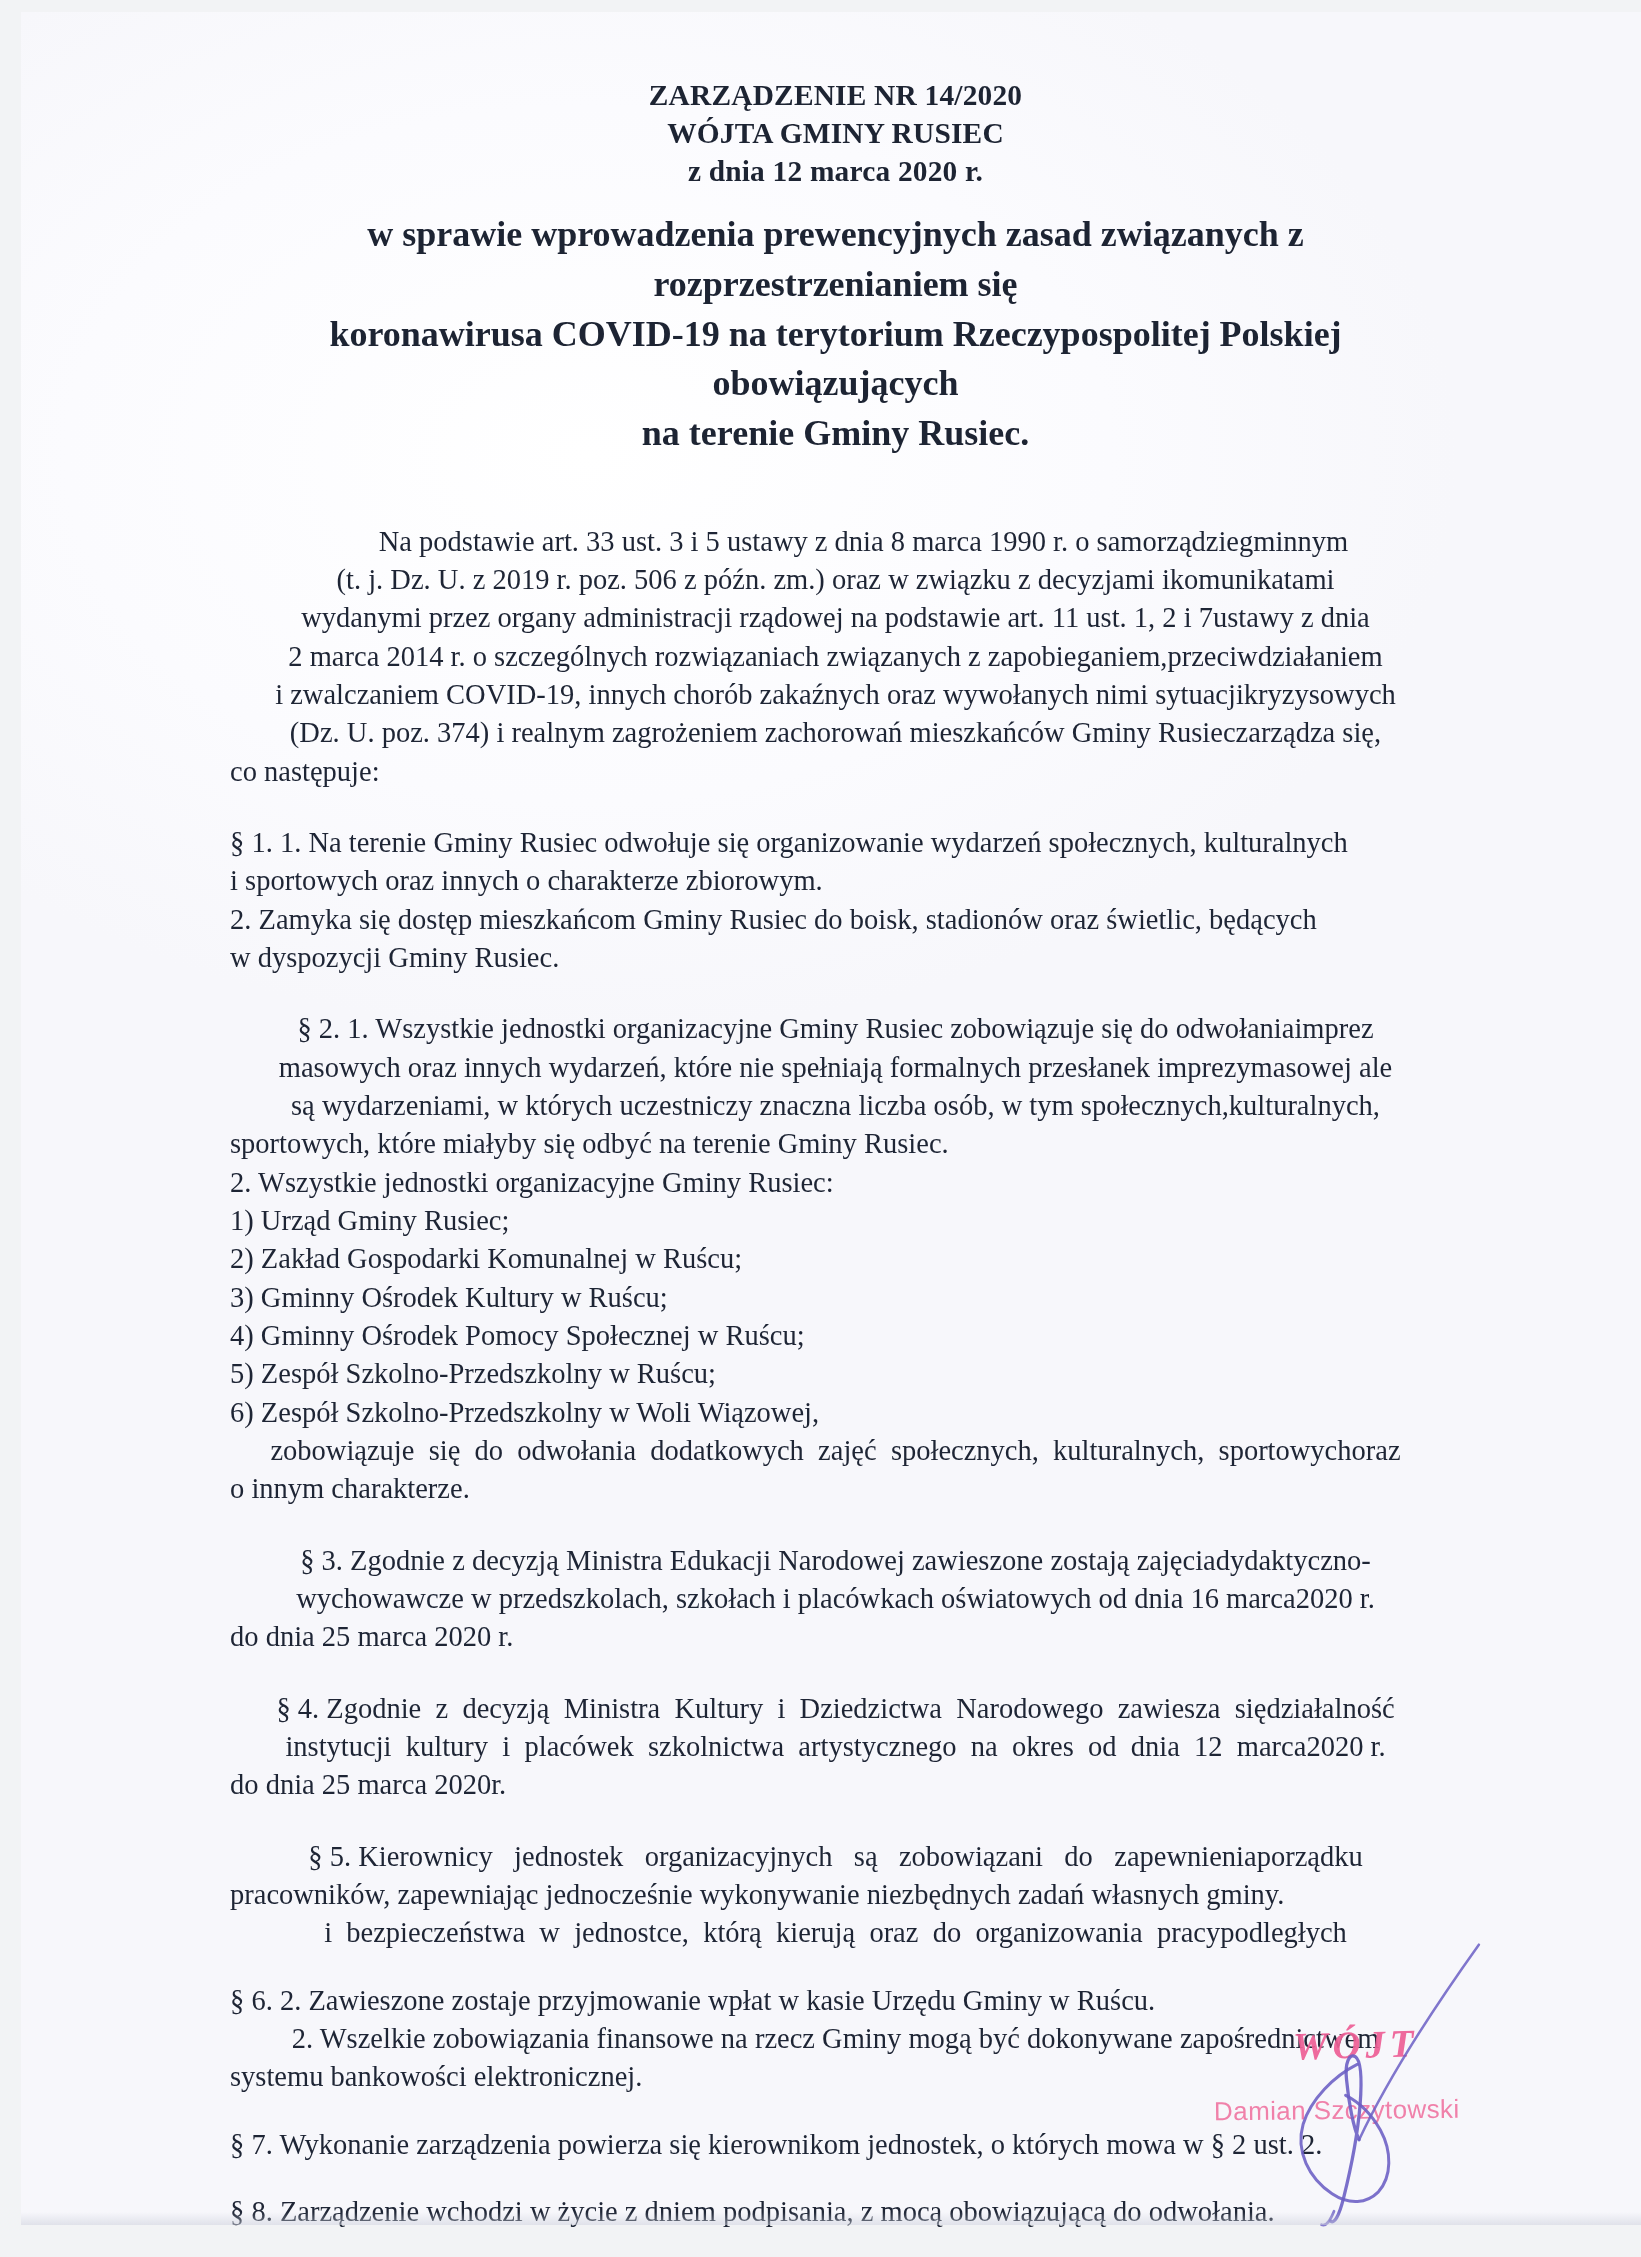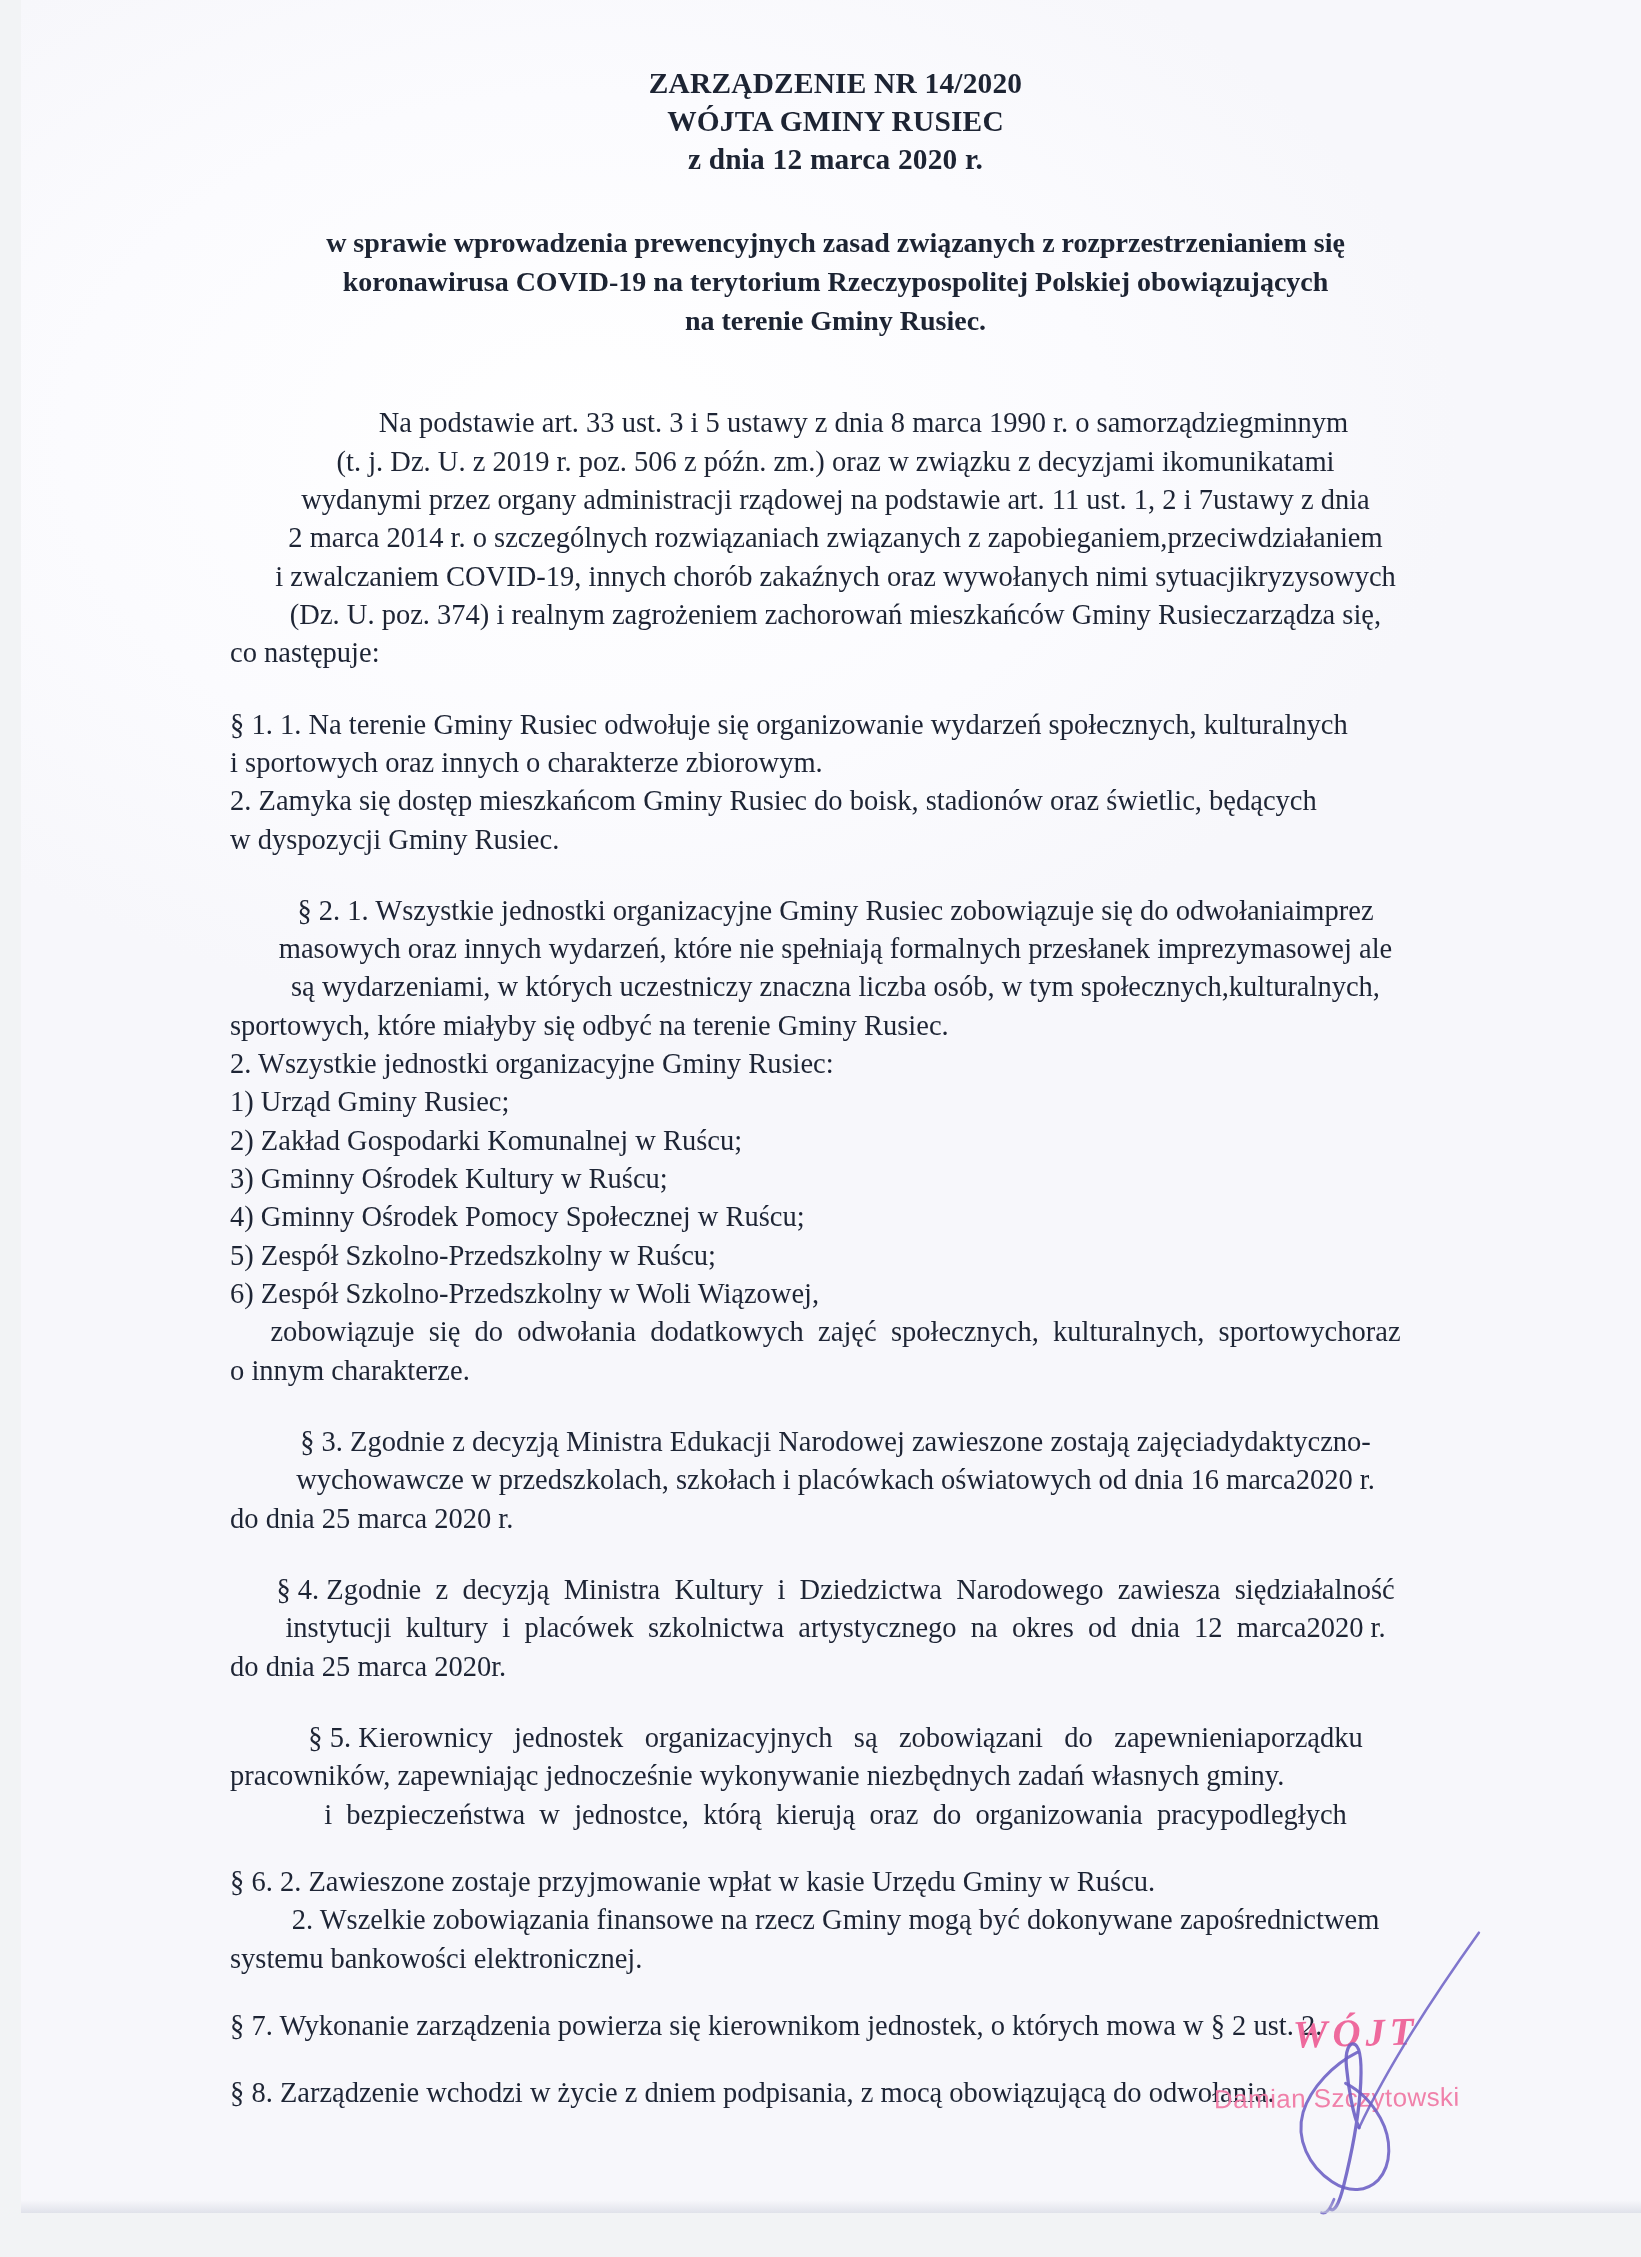--- a/index.html
+++ b/index.html
@@ -18,21 +18,21 @@
   .scan-bed {
     position: relative;
     width: 1641px;
     height: 2257px;
     background: #f2f3f5;
   }
 
   .page {
     position: absolute;
     left: 21px;
-    top: 0px;
+    top: 12px;
     width: 1620px;
     height: 2213px;
     background: #fdfdff;
     background-image:
        radial-gradient(ellipse 869px 579px at 35% 20%, #ffffff 0%, #fbfbfe 60%, #f7f7fb 100%);
     box-shadow: 0 0 0 0 rgba(0,0,0,0);
   }
   .page::after{
     content:"";
     position:absolute;
@@ -64,23 +64,23 @@
     font-size: 29.4px;
     line-height: 1.30;
     letter-spacing: 0.2px;
     margin-top: 9.7px;
   }
   .title-block .tl { display:block; }
 
   .subject-block {
     text-align: center;
     font-weight: bold;
-    font-size: 28px;
+    font-size: 36px;
     line-height: 1.38;
-    margin-top: 46px;
+    margin-top: 20px;
     padding: 0 17.4px;
   }
   .subject-block .tl { display:block; }
 
   
   .para {
     font-size: 28.5px;
     line-height: 1.345;
     text-align: justify;
     text-justify: inter-word;

